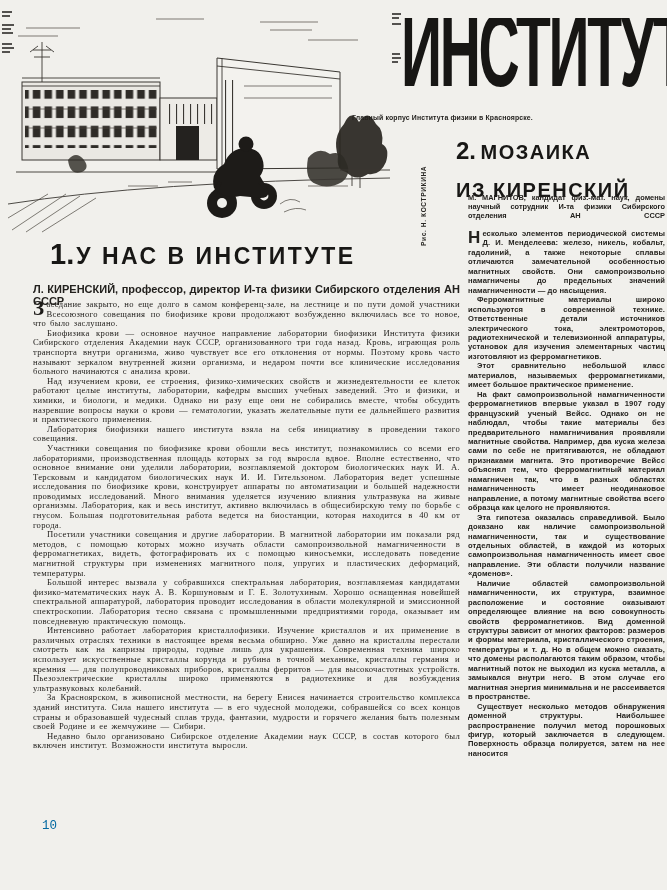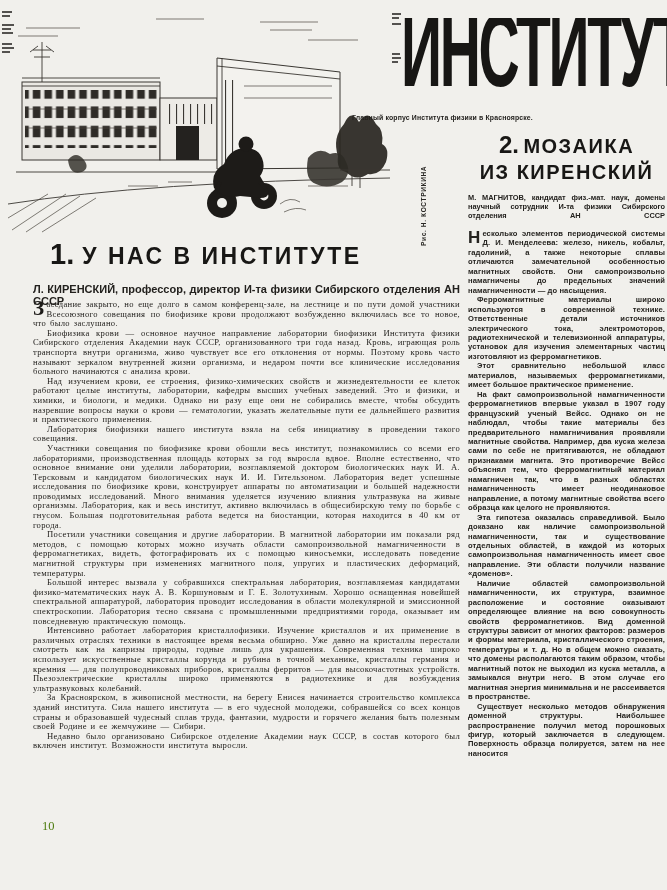--- a/index.html
+++ b/index.html
@@ -19,55 +19,55 @@
   }
   
   .caption{left:352px; top:114px; width:292px; font-size:6.9px; font-weight:700; letter-spacing:.15px; color:#23211e;}
   .credit{
     left:420px; top:124px; height:122px; writing-mode:vertical-rl; transform:rotate(180deg);
     font-size:6.6px; font-weight:700; letter-spacing:.6px; color:#2a2825; white-space:nowrap;
   }
   
   .sec1-head{left:50px; top:238px; width:400px; white-space:nowrap; color:#181715;}
   .sec1-head .hnum{font-size:29px; font-weight:700; letter-spacing:0;}
-  .sec1-head .htxt{font-size:23px; font-weight:700; letter-spacing:2.5px; margin-left:8px;}
+  .sec1-head .htxt{font-size:23px; font-weight:700; letter-spacing:2.5px; margin-left:2px;}
   .left-byline{
     left:33px; top:283px; width:427px; font-size:11px; font-weight:700;
     text-align:justify; text-align-last:justify; color:#23211e;
   }
   .left-byline .rest{font-weight:700;}
   .left-body{
     left:33px; top:300px; width:427px; height:528px; overflow:hidden;
     font-family:"Liberation Serif",serif; font-size:8.6px; line-height:9.6px;
     letter-spacing:.3px; word-spacing:1.4px; text-align:justify; color:#1d1b18;
   }
   .left-body p{margin:0; text-indent:14px;}
   .left-body p.has-drop{text-indent:0;}
   .drop-serif{
     float:left; font-size:21px; line-height:17px; font-weight:700; padding-right:2px;
     font-family:"Liberation Serif",serif;
   }
   
-  .sec2-head{left:468px; top:133px; width:197px; text-align:center; color:#181715; line-height:24px;}
+  .sec2-head{left:456px; top:133px; width:197px; color:#181715; line-height:36px;}
   .sec2-head .hnum{font-size:24px; font-weight:700;}
   .sec2-head .htxt{font-size:20px; font-weight:700; letter-spacing:1.5px;}
   .sec2-byline{
     left:468px; top:193px; width:197px; font-size:7.4px; font-weight:700; line-height:9.2px;
     text-align:justify; text-align-last:justify; color:#23211e;
   }
   .right-body{
     left:468px; top:229px; width:197px; height:600px; overflow:hidden;
     font-size:7.6px; line-height:9.45px; font-weight:700; letter-spacing:.1px;
     text-align:justify; color:#262420;
   }
   .right-body p{margin:0; text-indent:9px;}
   .right-body p.has-drop{text-indent:0;}
   .drop-sans{float:left; font-size:17px; line-height:15px; font-weight:700; padding:1px 2px 0 0;}
   
-  .pageno{left:42px; top:819px; font-family:Liberation Serif, serif; font-size:12.5px; color:#4d7c0f;}
+  .pageno{left:42px; top:819px; font-family:Liberation Mono, monospace; font-size:12.5px; color:#0369a1;}
   .illustration{left:8px; top:6px; width:382px; height:228px;}
   .marks{stroke:#2c2a27; stroke-width:1.6;}
   svg .sk{stroke:#3a3732; stroke-width:.9; fill:none;}
   svg .sk-l{stroke:#4a463f; stroke-width:.7; fill:none;}
 </style>
 </head>
 <body>
 
 <div class="page">
 

